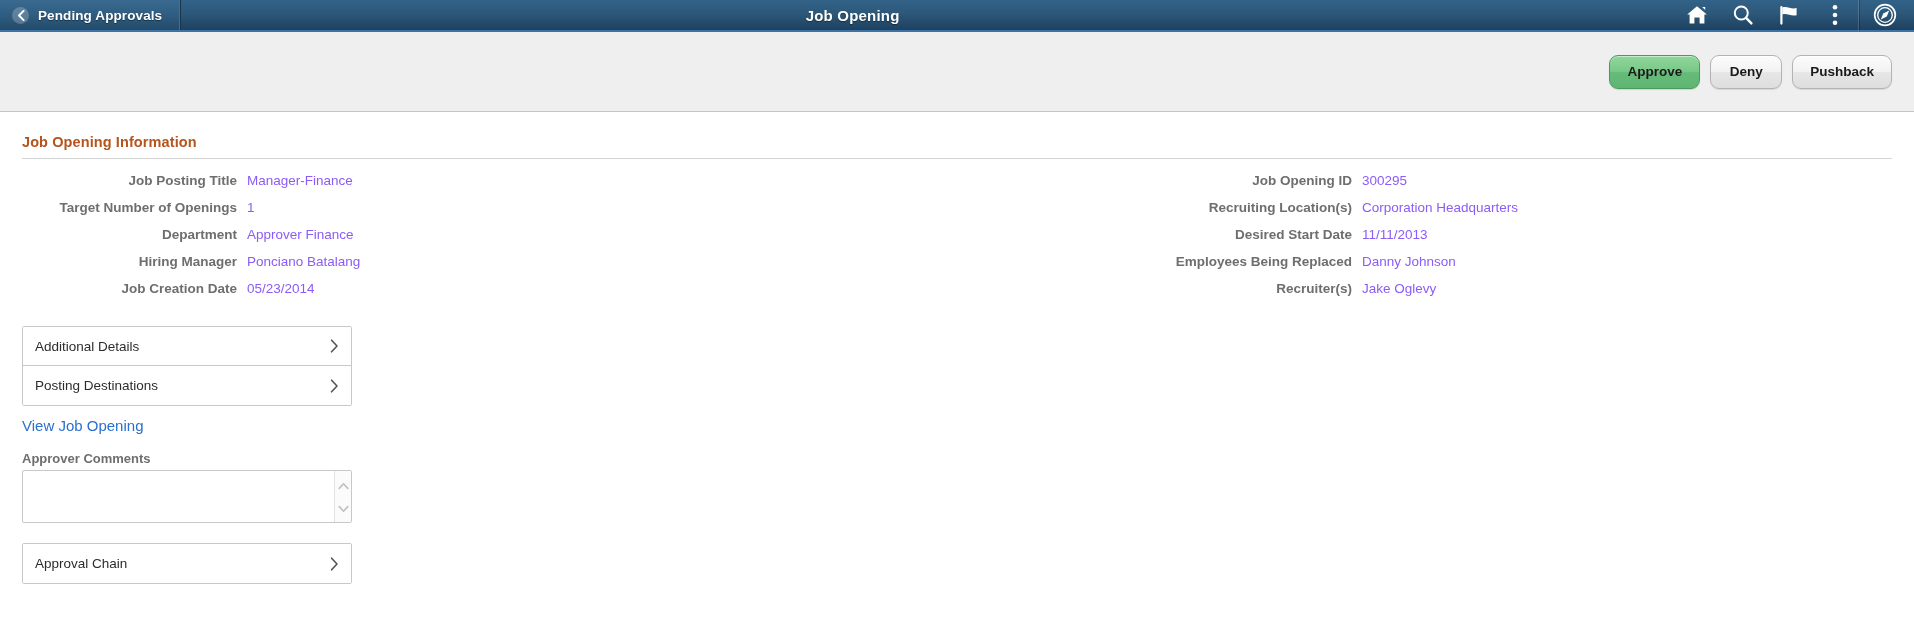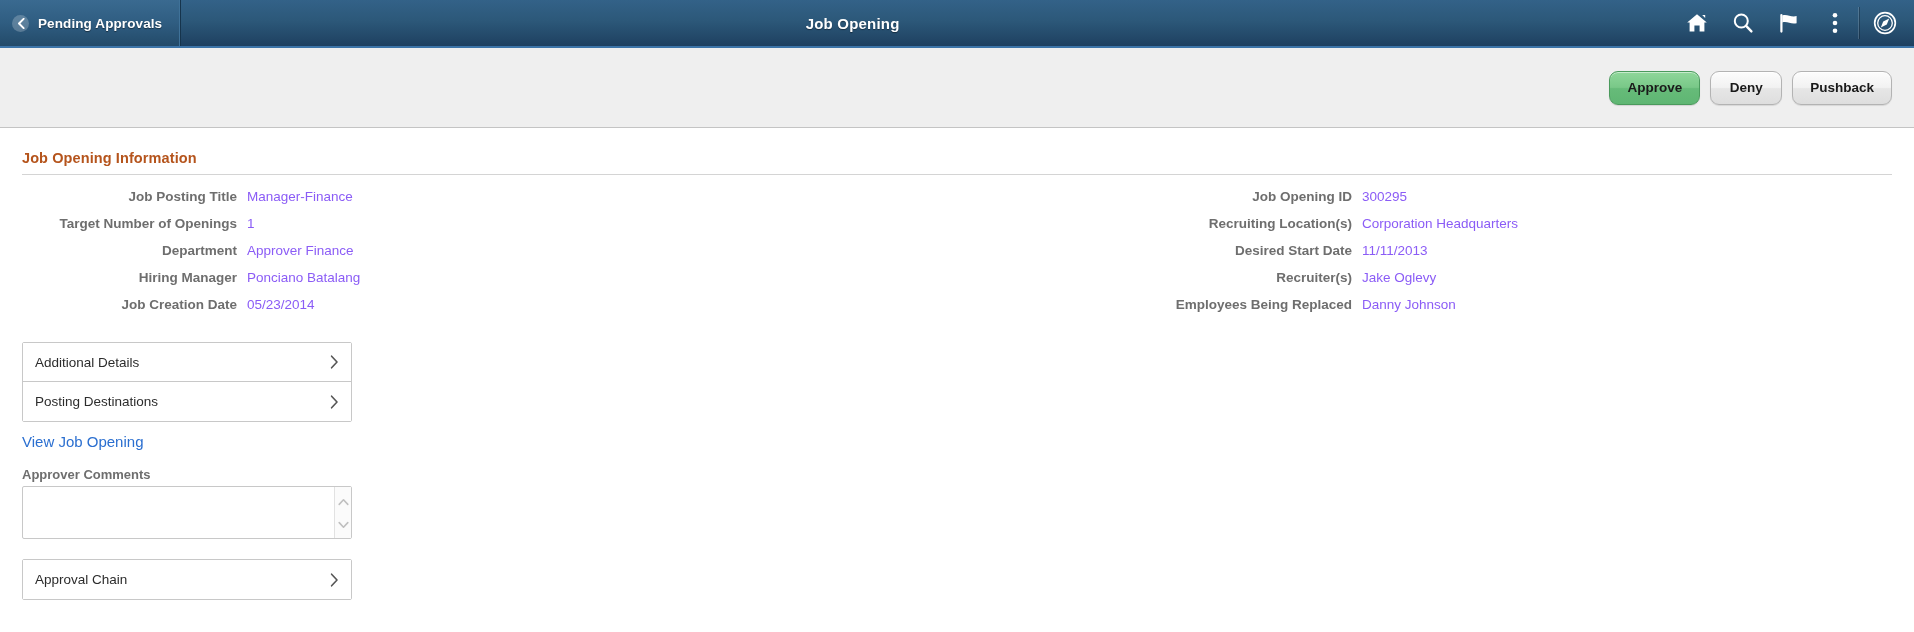--- a/index.html
+++ b/index.html
@@ -11,21 +11,21 @@
     height: 632px;
     overflow: hidden;
     background: #ffffff;
     font-family: "Liberation Sans", sans-serif;
     -webkit-font-smoothing: antialiased;
   }
 
   
   .app-header {
     position: relative;
-    height: 48px;
+    height: 32px;
     background: linear-gradient(to bottom, #336288 0%, #2c5879 45%, #1e4060 100%);
     display: flex;
     align-items: stretch;
     border-bottom: 2px solid #3c74a8;
   }
   .back-button {
     display: flex;
     align-items: center;
     gap: 9px;
     padding: 0 18px 0 12px;
@@ -348,26 +348,26 @@
       </div>
       <div class="field-row">
         <div class="field-label">Recruiting Location(s)</div>
         <div class="field-value">Corporation Headquarters</div>
       </div>
       <div class="field-row">
         <div class="field-label">Desired Start Date</div>
         <div class="field-value">11/11/2013</div>
       </div>
       <div class="field-row">
+        <div class="field-label">Employees Being Replaced</div>
+        <div class="field-value">Danny Johnson</div>
+      </div>
+      <div class="field-row">
         <div class="field-label">Recruiter(s)</div>
         <div class="field-value">Jake Oglevy</div>
-      </div>
-      <div class="field-row">
-        <div class="field-label">Employees Being Replaced</div>
-        <div class="field-value">Danny Johnson</div>
       </div>
     </div>
 
   </div>
 
   <div class="panel-group">
 
     <div class="panel-row">
       <span class="panel-row-label">Additional Details</span>
       <span>

